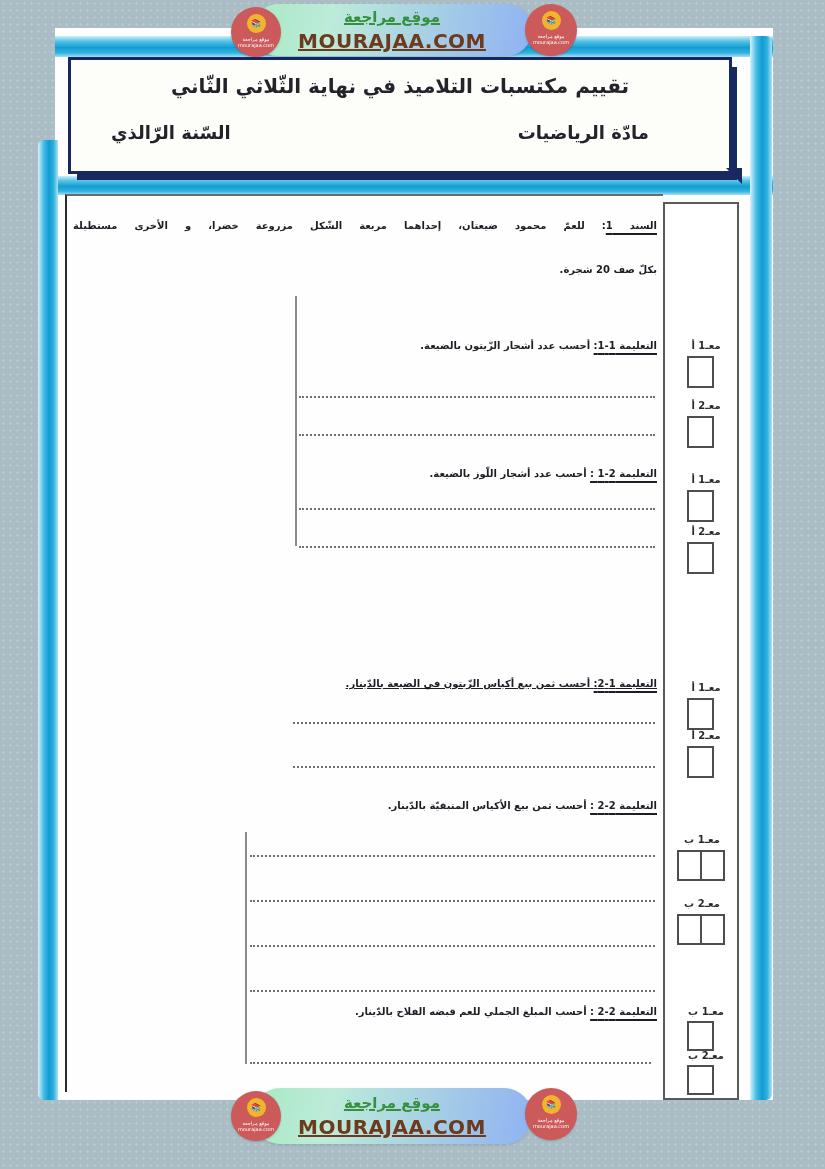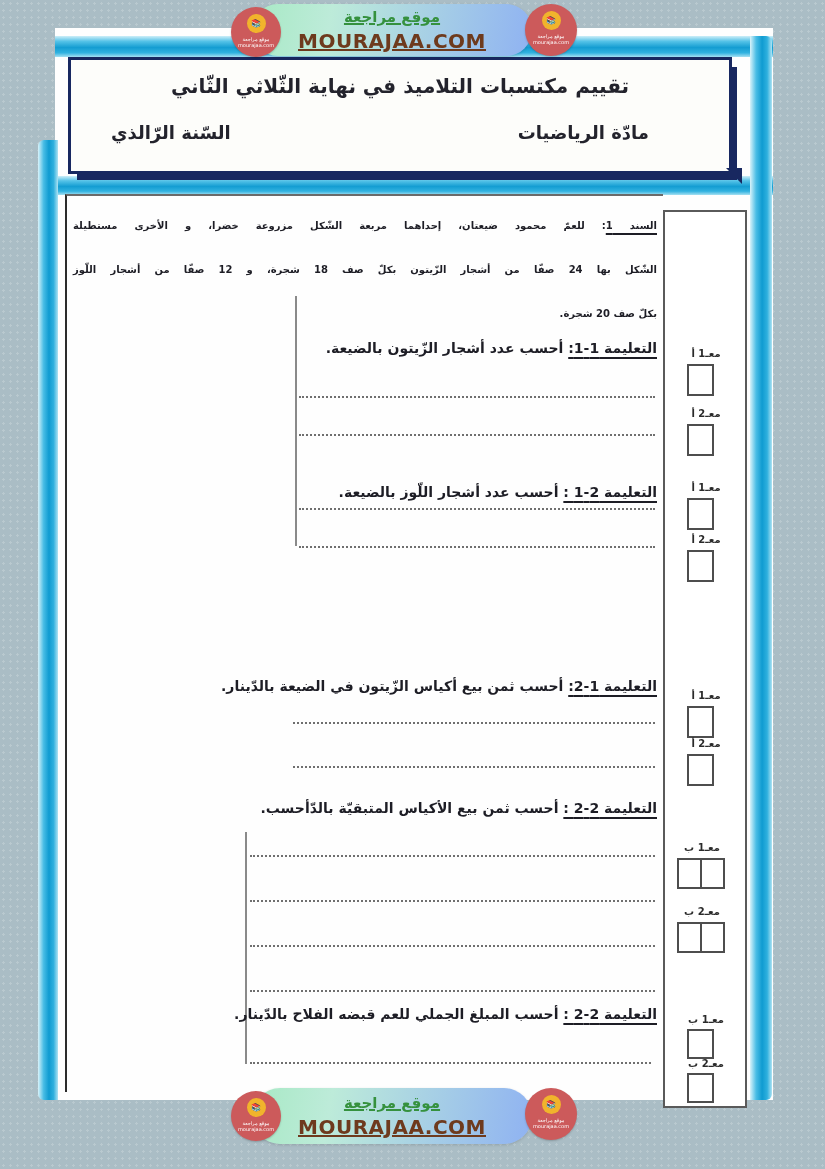--- a/index.html
+++ b/index.html
@@ -31,27 +31,27 @@
     font-size:20px;font-weight:bold;color:#23232c;}
   .hb-row{position:absolute;top:62px;left:0;right:0;height:30px;
     font-size:18px;font-weight:bold;color:#23232c;}
   .hb-subject{position:absolute;right:80px;top:0;}
   .hb-grade{position:absolute;left:40px;top:0;}
   .fold{left:726px;top:168px;width:0;height:0;
     border-top:16px solid #182860;border-left:16px solid transparent;}
   
   .main-area{left:65px;top:194px;width:598px;height:898px;
     border-left:2px solid #2c2c2c;border-top:2px solid #6a6a6a;box-sizing:border-box;}
-  .margin-box{left:663px;top:210px;width:84px;height:898px;
+  .margin-box{left:663px;top:202px;width:76px;height:898px;
     border:2px solid #5a5a5a;box-sizing:border-box;background:#fff;}
   
   .stmt-line{height:44px;line-height:44px;font-weight:bold;font-size:10px;color:#1d1d25;
     white-space:nowrap;}
   .just{text-align:justify;text-align-last:justify;white-space:normal;}
-  .task-line{font-weight:bold;font-size:14px;color:#1d1d25;white-space:nowrap;text-align:right;}
+  .task-line{font-weight:bold;font-size:10px;color:#1d1d25;white-space:nowrap;text-align:right;}
   .u{text-decoration:underline;text-decoration-thickness:2px;text-underline-offset:4px;}
   .dotline{border-bottom:2px dotted #6f6f6f;height:0;}
   .vline{width:2px;background:#8a8a8a;}
   
   .mk-label{font-size:10px;font-weight:bold;color:#2a2a2a;width:54px;text-align:center;white-space:nowrap;}
   .mk-box{width:27px;height:32px;border:2px solid #4e4e4e;background:#fff;box-sizing:border-box;}
   .mk-dbox{width:48px;height:31px;border:2px solid #4e4e4e;background:#fff;box-sizing:border-box;display:flex;}
   .mk-dbox .cell{flex:1;}
   .mk-dbox .cell + .cell{border-right:2px solid #4e4e4e;}
   
@@ -86,52 +86,51 @@
     <span class="hb-subject">مادّة الرياضيات</span>
     <span class="hb-grade">السّنة الرّالذي</span>
   </div>
 </div>
 <div class="abs fold"></div>
 
 <div class="abs main-area">
 
   <div class="abs" style="right:6px;left:6px;top:8px;">
     <div class="stmt-line just"><span class="u">السند 1</span><span>: للعمّ محمود ضيعتان، إحداهما مربعة الشّكل مزروعة خضرا، و الأخرى مستطيلة</span></div>
-    <div class="stmt-line just">الشّكل  بها 24 صفّا من أشجار الزّيتون بكلّ صف 18 شجرة، و 12 صفّا من أشجار اللّوز</div>
     <div class="stmt-line" style="text-align:right;">بكلّ صف 20 شجرة.</div>
   </div>
 
   <div class="abs vline" style="left:228px;top:100px;height:250px;"></div>
   <div class="abs vline" style="left:178px;top:636px;height:232px;"></div>
 
   <div class="abs task-line" style="right:6px;top:144px;">
     <span class="u">التعليمة 1-1:</span>
     <span>أحسب عدد أشجار الزّيتون بالضيعة.</span>
   </div>
   <div class="abs dotline" style="left:232px;right:8px;top:200px;"></div>
   <div class="abs dotline" style="left:232px;right:8px;top:238px;"></div>
 
-  <div class="abs task-line" style="right:6px;top:272px;margin-top:16px;">
+  <div class="abs task-line" style="right:6px;top:272px;">
     <span class="u">التعليمة 2-1 :</span>
     <span>أحسب عدد أشجار اللّوز بالضيعة.</span>
   </div>
   <div class="abs dotline" style="left:232px;right:8px;top:312px;"></div>
   <div class="abs dotline" style="left:232px;right:8px;top:350px;"></div>
 
 
-  <div class="abs task-line" style="right:6px;top:482px;">
+  <div class="abs task-line" style="right:6px;top:482px;text-decoration:underline;">
     <span class="u">التعليمة 1-2:</span>
     <span>أحسب ثمن بيع أكياس الزّيتون في الضيعة بالدّينار.</span>
   </div>
   <div class="abs dotline" style="left:226px;right:8px;top:526px;"></div>
   <div class="abs dotline" style="left:226px;right:8px;top:570px;"></div>
 
   <div class="abs task-line" style="right:6px;top:604px;">
     <span class="u">التعليمة 2-2 :</span>
-    <span>أحسب ثمن بيع الأكياس المتبقيّة بالدّأحسب.</span>
+    <span>أحسب ثمن بيع الأكياس المتبقيّة بالدّينار.</span>
   </div>
   <div class="abs dotline" style="left:183px;right:8px;top:659px;"></div>
   <div class="abs dotline" style="left:183px;right:8px;top:704px;"></div>
   <div class="abs dotline" style="left:183px;right:8px;top:749px;"></div>
   <div class="abs dotline" style="left:183px;right:8px;top:794px;"></div>
 
   <div class="abs task-line" style="right:6px;top:810px;">
     <span class="u">التعليمة 2-2 :</span>
     <span>أحسب المبلغ الجملي للعم قبضه الفلاح بالدّينار.</span>
   </div>

